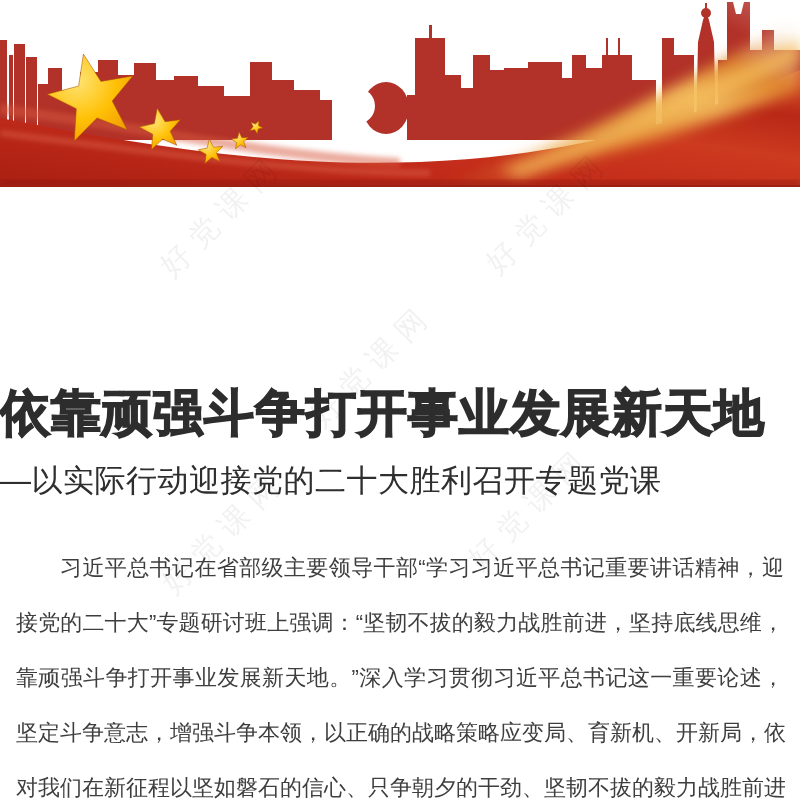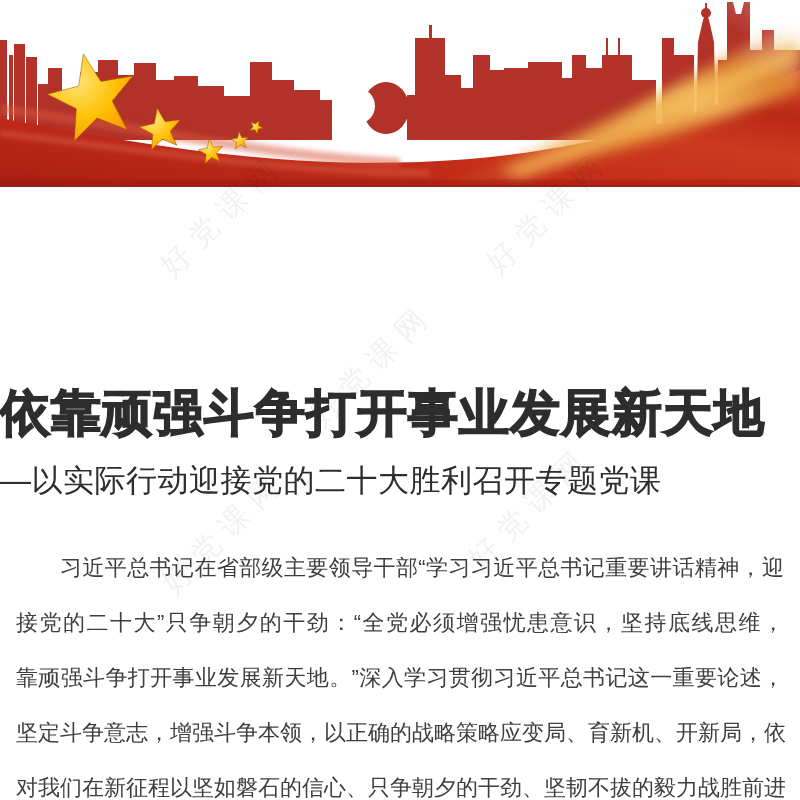--- a/index.html
+++ b/index.html
@@ -179,19 +179,19 @@
   <div class="wm" style="left:548px;top:212px;">好党课网</div>
   <div class="wm" style="left:372px;top:365px;">好党课网</div>
   <div class="wm" style="left:224px;top:532px;">好党课网</div>
   <div class="wm" style="left:530px;top:508px;">好党课网</div>
 
   <h1 class="doc-title">依靠顽强斗争打开事业发展新天地</h1>
   <h2 class="doc-subtitle">—以实际行动迎接党的二十大胜利召开专题党课</h2>
 
   <div class="doc-body">
     <div class="body-line indent">习近平总书记在省部级主要领导干部“学习习近平总书记重要讲话精神，迎</div>
-    <div class="body-line">接党的二十大”只争朝夕的干劲：“全党必须增强忧患意识，坚持底线思维，</div>
+    <div class="body-line">接党的二十大”专题研讨班上强调：“坚韧不拔的毅力战胜前进，坚持底线思维，</div>
     <div class="body-line">靠顽强斗争打开事业发展新天地。”深入学习贯彻习近平总书记这一重要论述，</div>
     <div class="body-line">坚定斗争意志，增强斗争本领，以正确的战略策略应变局、育新机、开新局，依</div>
     <div class="body-line">对我们在新征程以坚如磐石的信心、只争朝夕的干劲、坚韧不拔的毅力战胜前进</div>
   </div>
 
 </div>
 
 </body></html>

